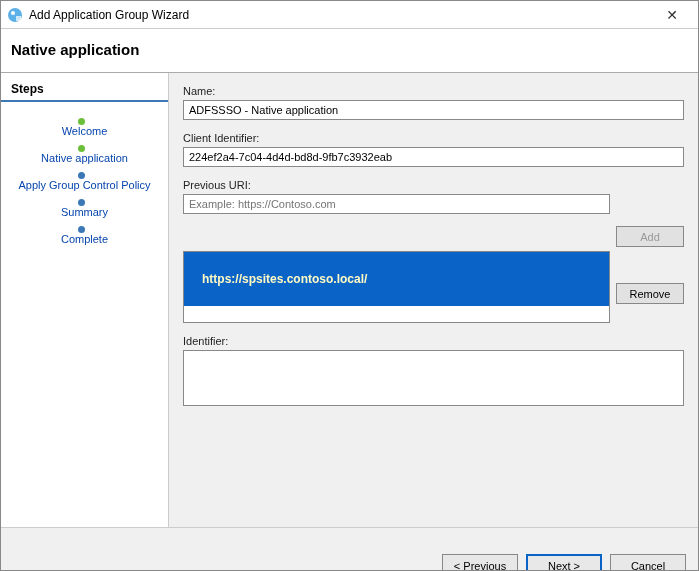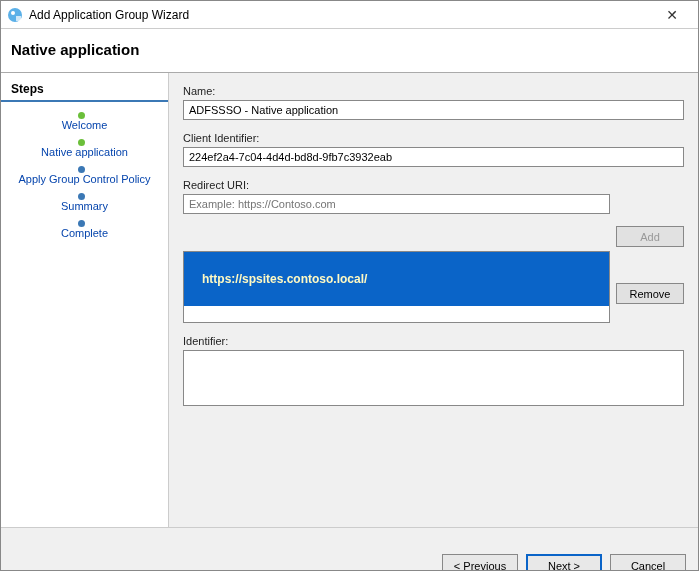--- a/index.html
+++ b/index.html
@@ -48,21 +48,21 @@
       width: 168px;
       background: #fff;
       border-right: 1px solid #ccc;
       padding: 6px 0;
     }
     .steps-heading {
       font-weight: bold;
       font-size: 12px;
       padding: 3px 14px 4px 10px;
       border-bottom: 2px solid #3b78b5;
-      margin-bottom: 6px;
+      margin-bottom: 12px;
       display: inline-block;
       width: 100%;
     }
     .step {
       display: flex;
       align-items: center;
       padding: 4px 10px;
       color: #0645ad;
       font-size: 11px;
       cursor: pointer;
@@ -200,21 +200,21 @@
       <label class="field-label">Name:</label>
       <input class="text-input" type="text" value="ADFSSSO - Native application" style="">
     </div>
 
     <div class="field-group">
       <label class="field-label">Client Identifier:</label>
       <input class="text-input readonly" type="text" value="224ef2a4-7c04-4d4d-bd8d-9fb7c3932eab" style="">
     </div>
 
     <div class="field-group">
-      <label class="field-label">Redirect URI:</label>
+      <label class="field-label">Previous URI:</label>
       <div class="uri-row">
         <div class="uri-input-col">
           <input class="text-input" type="text" placeholder="Example: https://Contoso.com" style="">
         </div>
         <button class="btn" disabled="">Add</button>
       </div>
       <div class="uri-row" style="margin-top:4px;">
         <div class="uri-input-col">
           <div class="uri-list">
             <div class="uri-item">https://spsites.contoso.local/</div>

